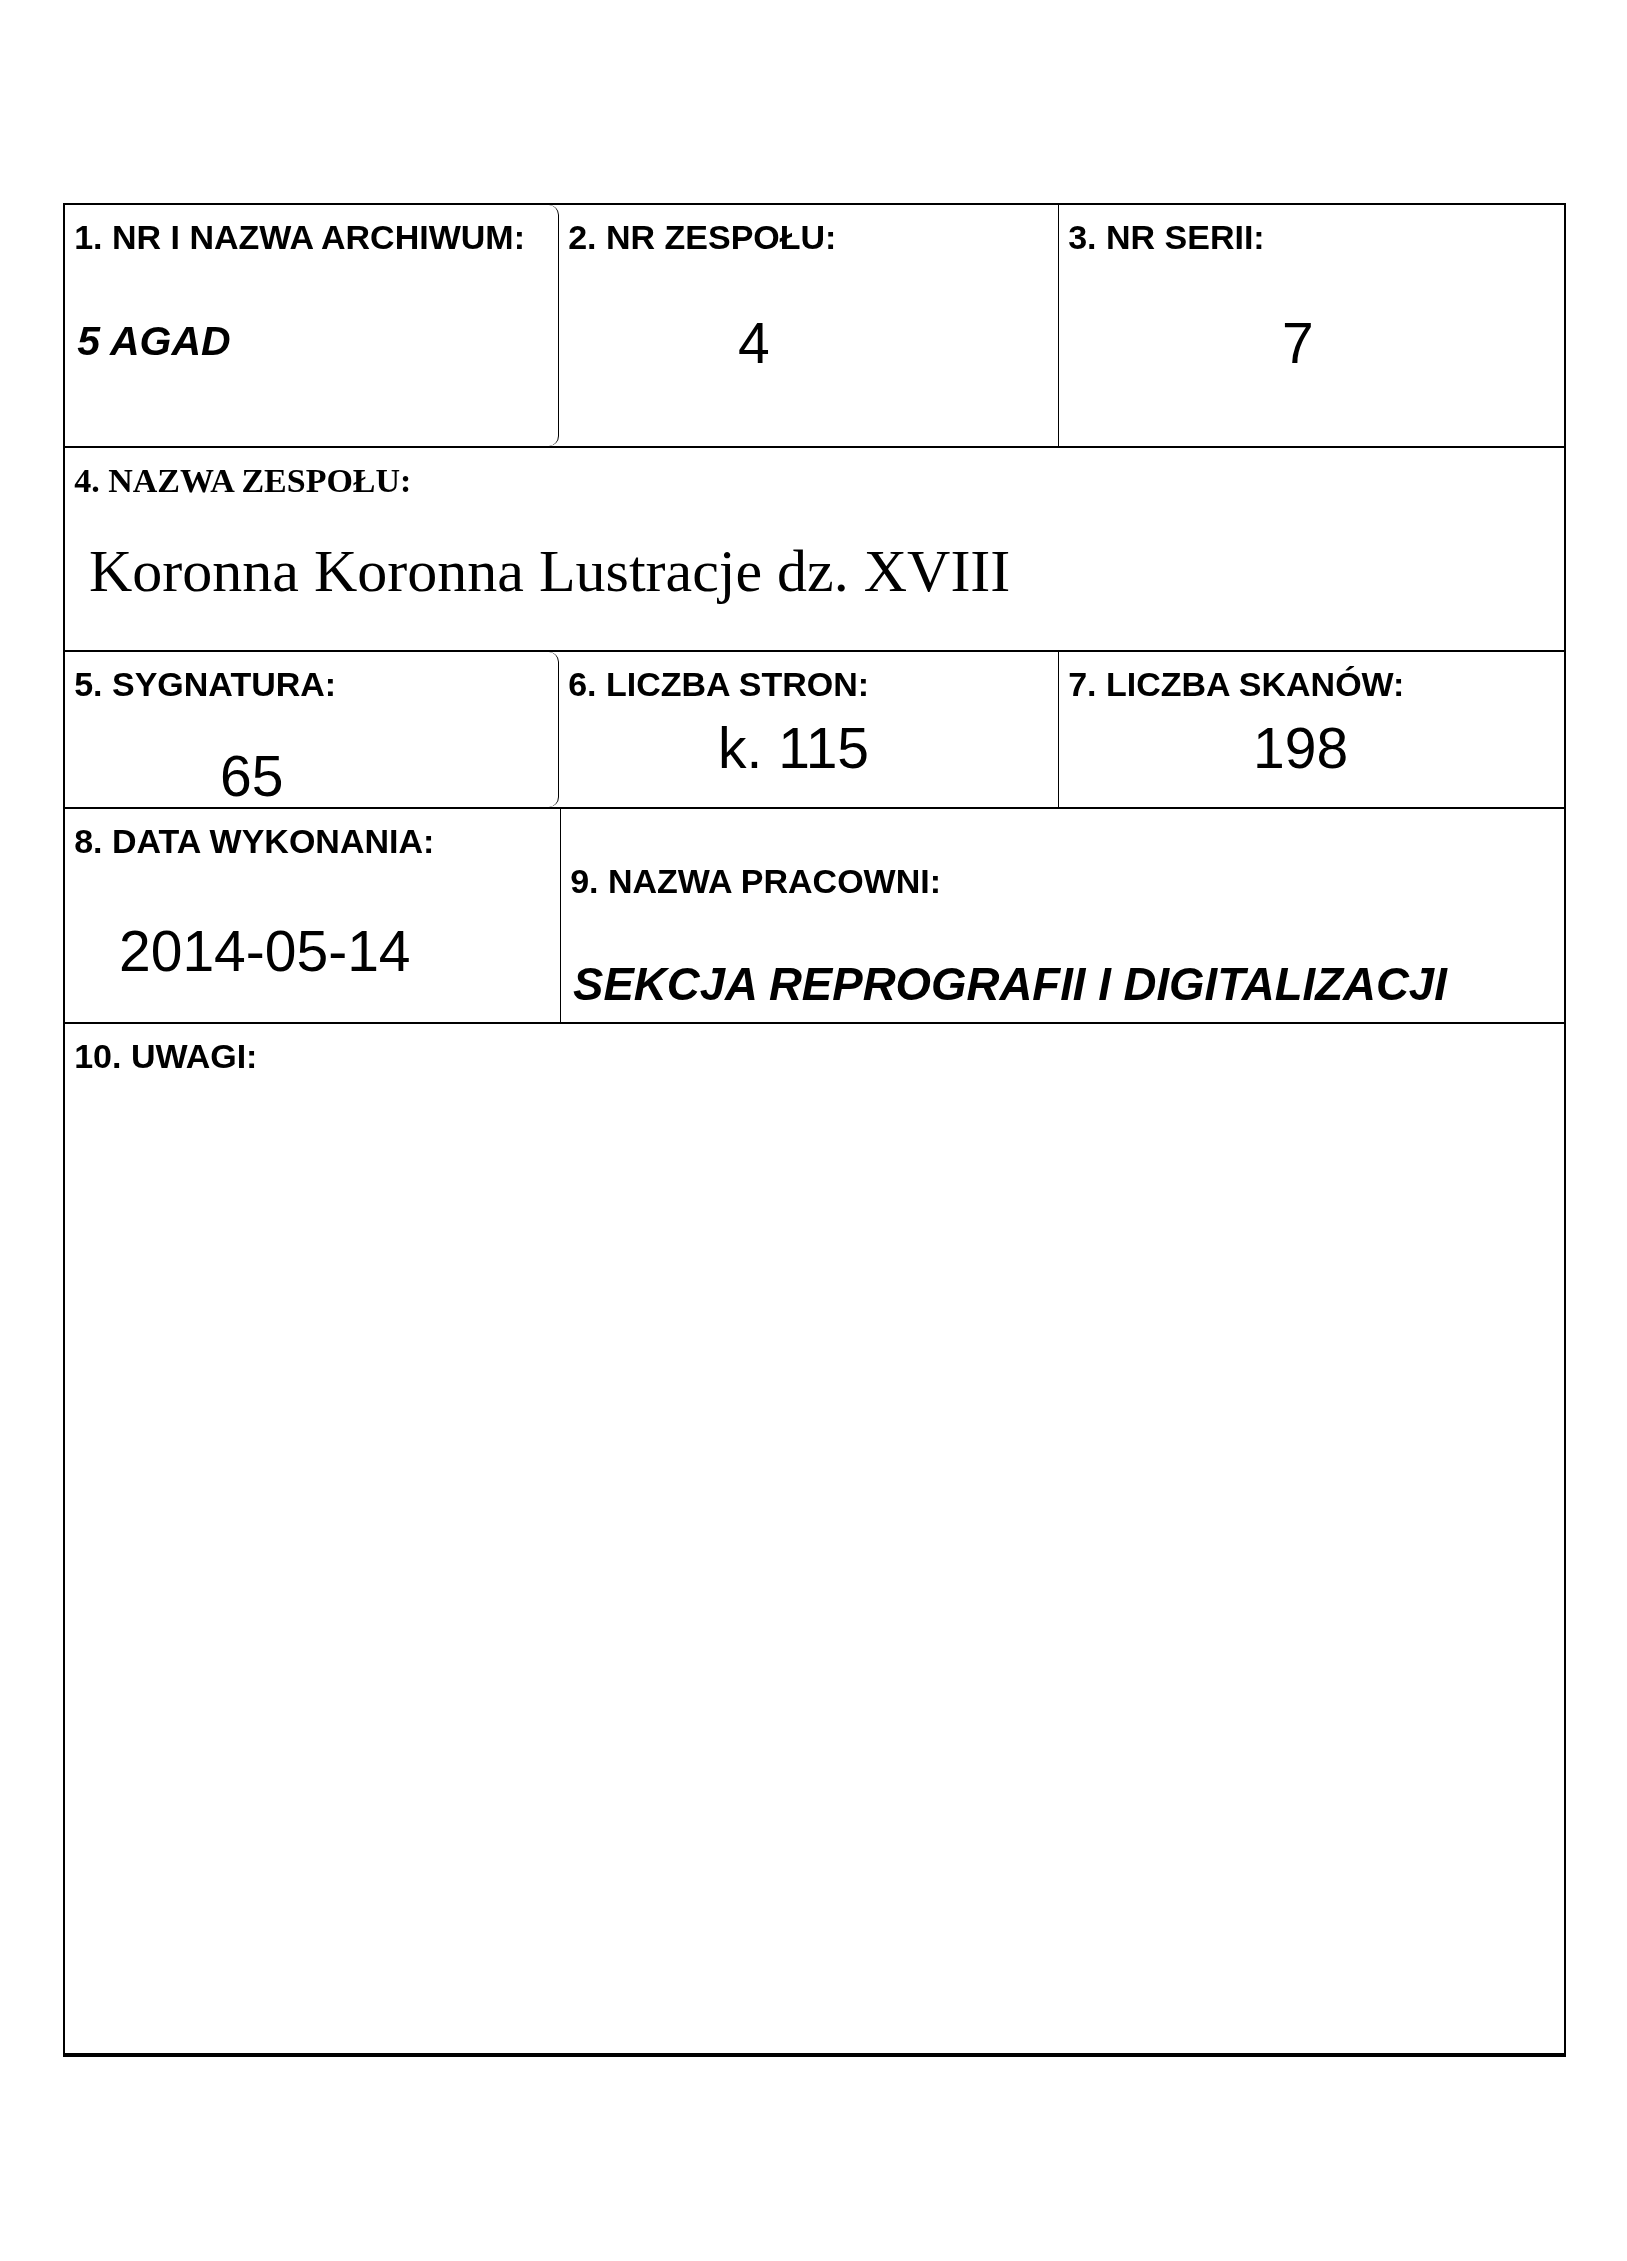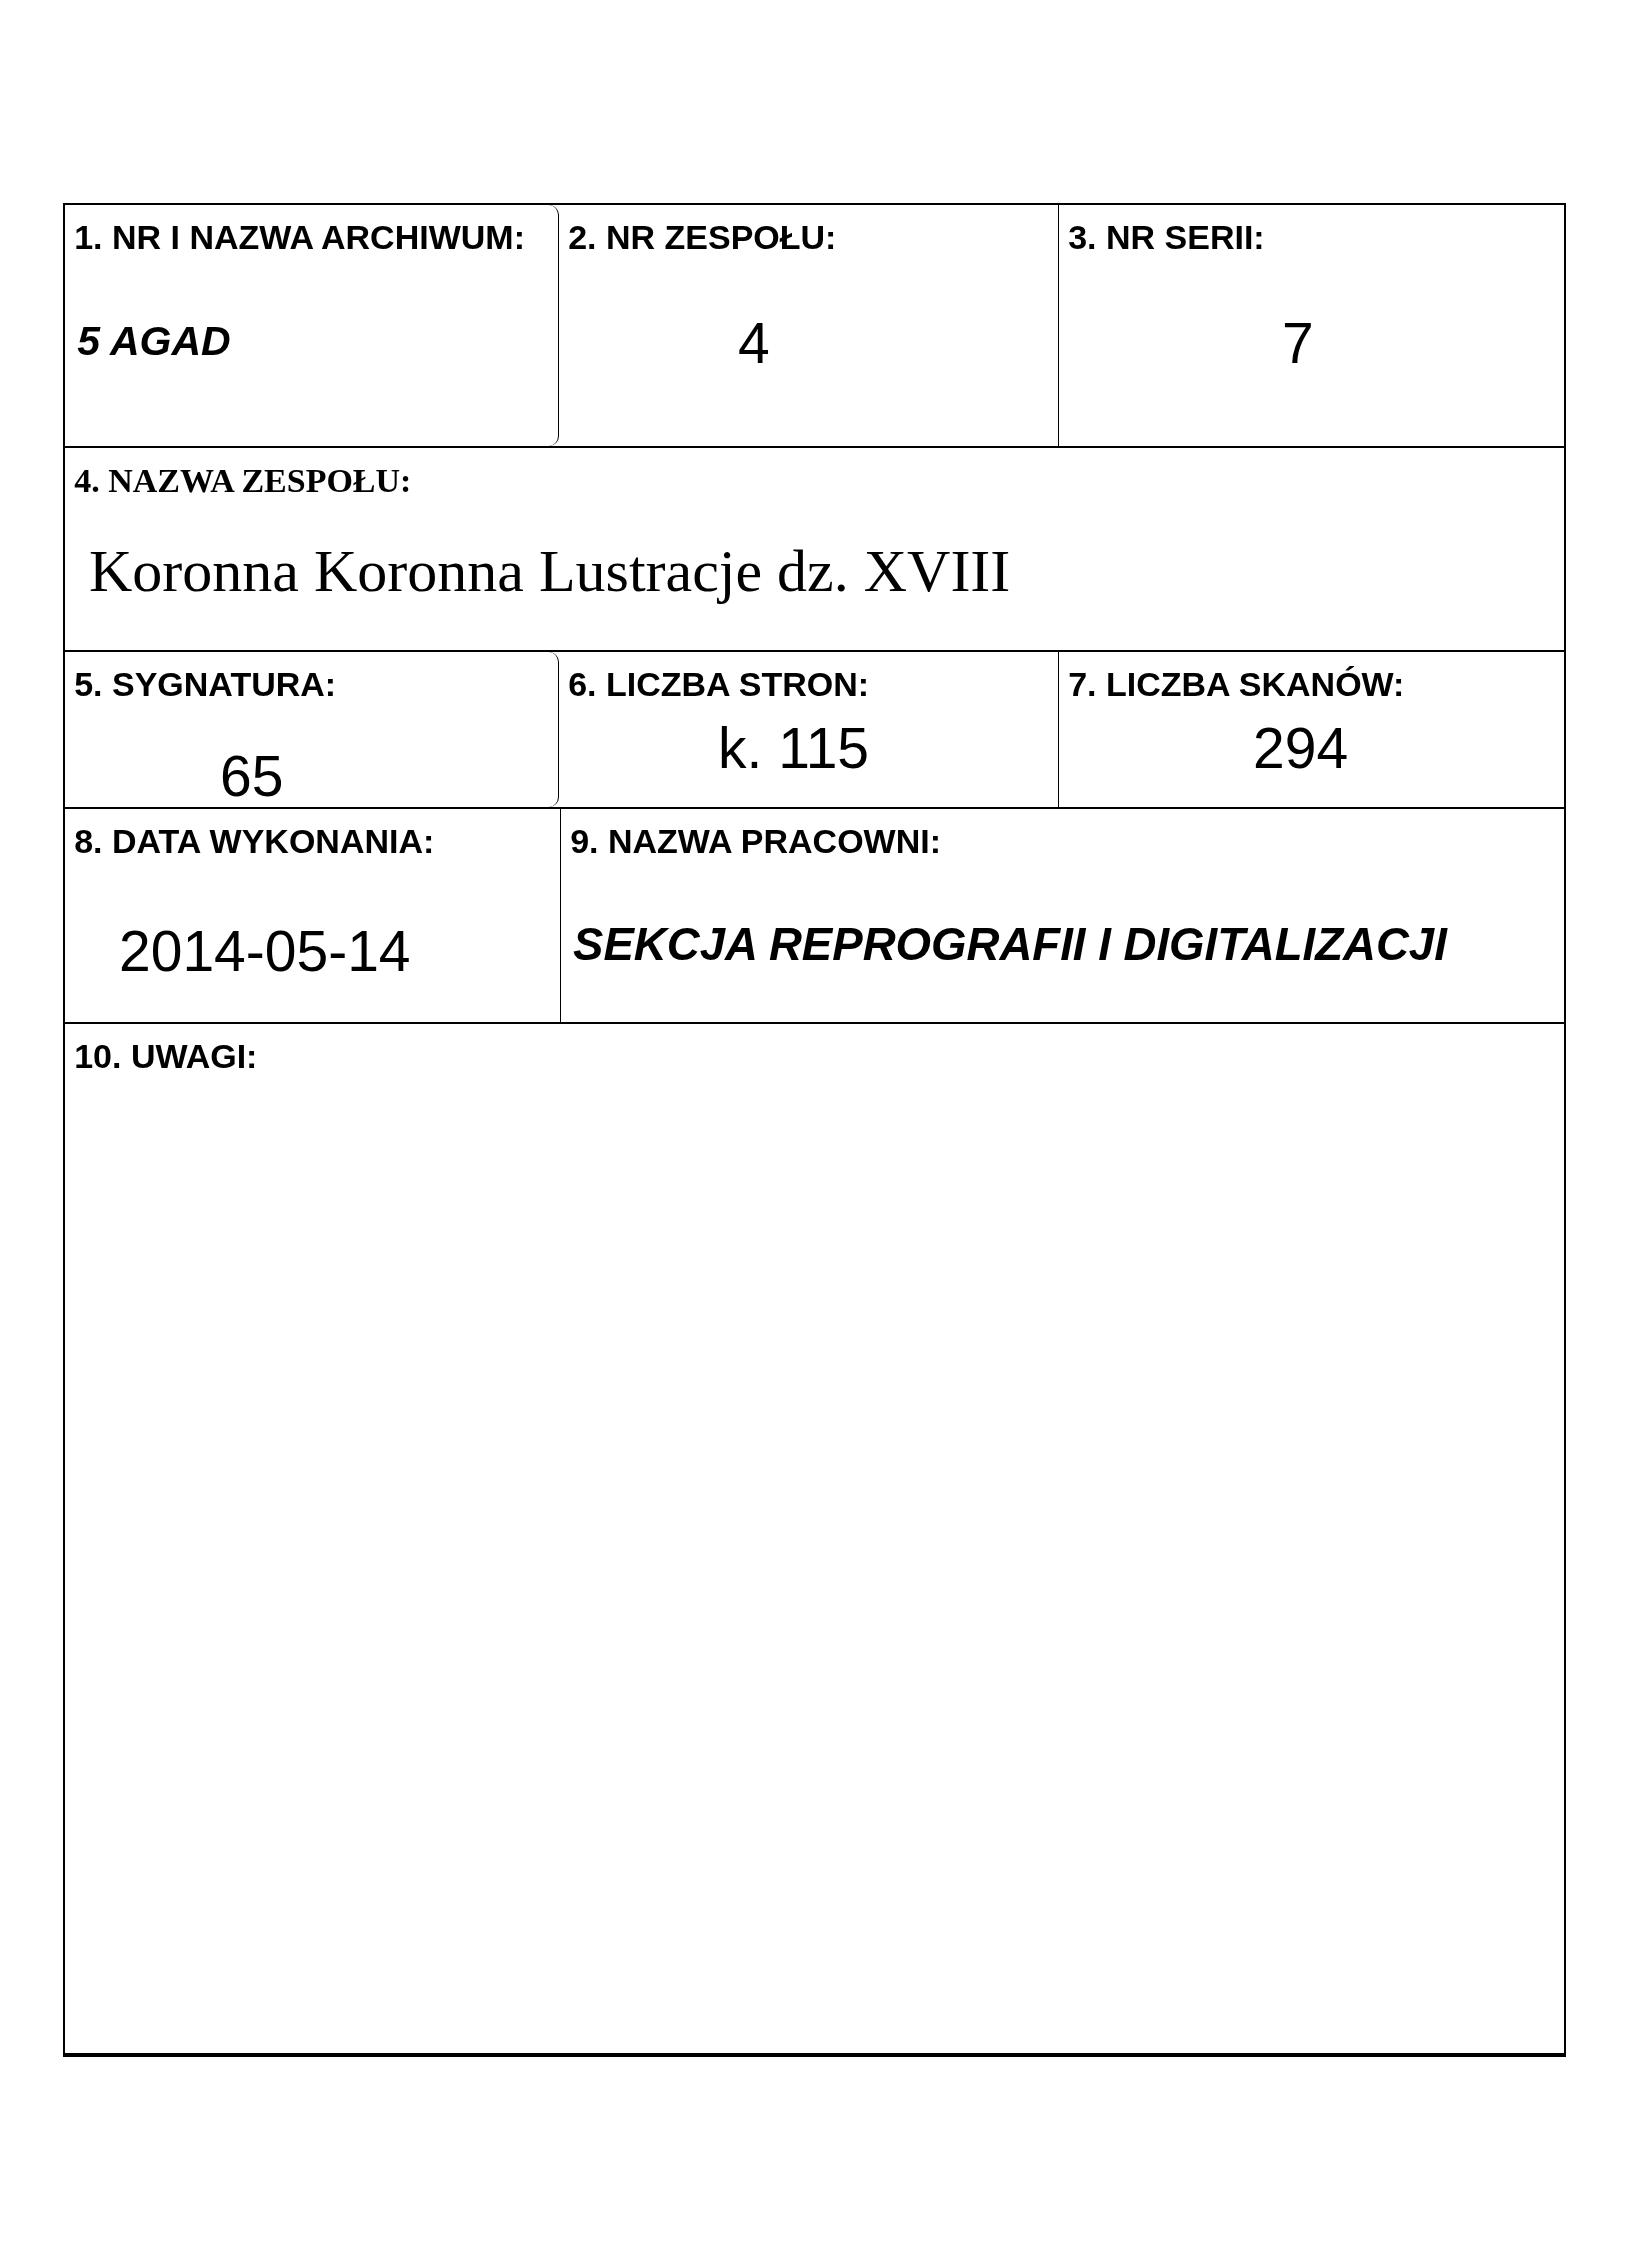--- a/index.html
+++ b/index.html
@@ -41,21 +41,21 @@
 
   .cell { position: relative; height: 100%; }
   .cell-divider { border-right: 1.5px solid #000000; }
 
   
   .c-a { width: 494px; border-radius: 10px; }
   .c-b { width: 500px; }
   .c-c { flex: 1; }
   
   .c-d { width: 496px; }
-  .c-e { flex: 1; }
+  .c-e { flex: 1; margin-top: 40px; }
   .c-full { width: 100%; }
 
   
   .label {
     padding: 13.8px 4.6px 0 9.2px;
     font-size: 34px;
     font-weight: bold;
     line-height: 1.1;
     letter-spacing: 0px;
     white-space: nowrap;
@@ -152,21 +152,21 @@
       <div class="cell c-a cell-divider">
         <div class="label">5. SYGNATURA:</div>
         <div class="value v-sygnatura">65</div>
       </div>
       <div class="cell c-b cell-divider">
         <div class="label">6. LICZBA STRON:</div>
         <div class="value v-strony">k. 115</div>
       </div>
       <div class="cell c-c">
         <div class="label">7. LICZBA SKANÓW:</div>
-        <div class="value v-skany">294</div>
+        <div class="value v-skany">198</div>
       </div>
     </div>
 
     <div class="row row4 row-bordered">
       <div class="cell c-d cell-divider">
         <div class="label">8. DATA WYKONANIA:</div>
         <div class="value v-data">2014-05-14</div>
       </div>
       <div class="cell c-e">
         <div class="label">9. NAZWA PRACOWNI:</div>

